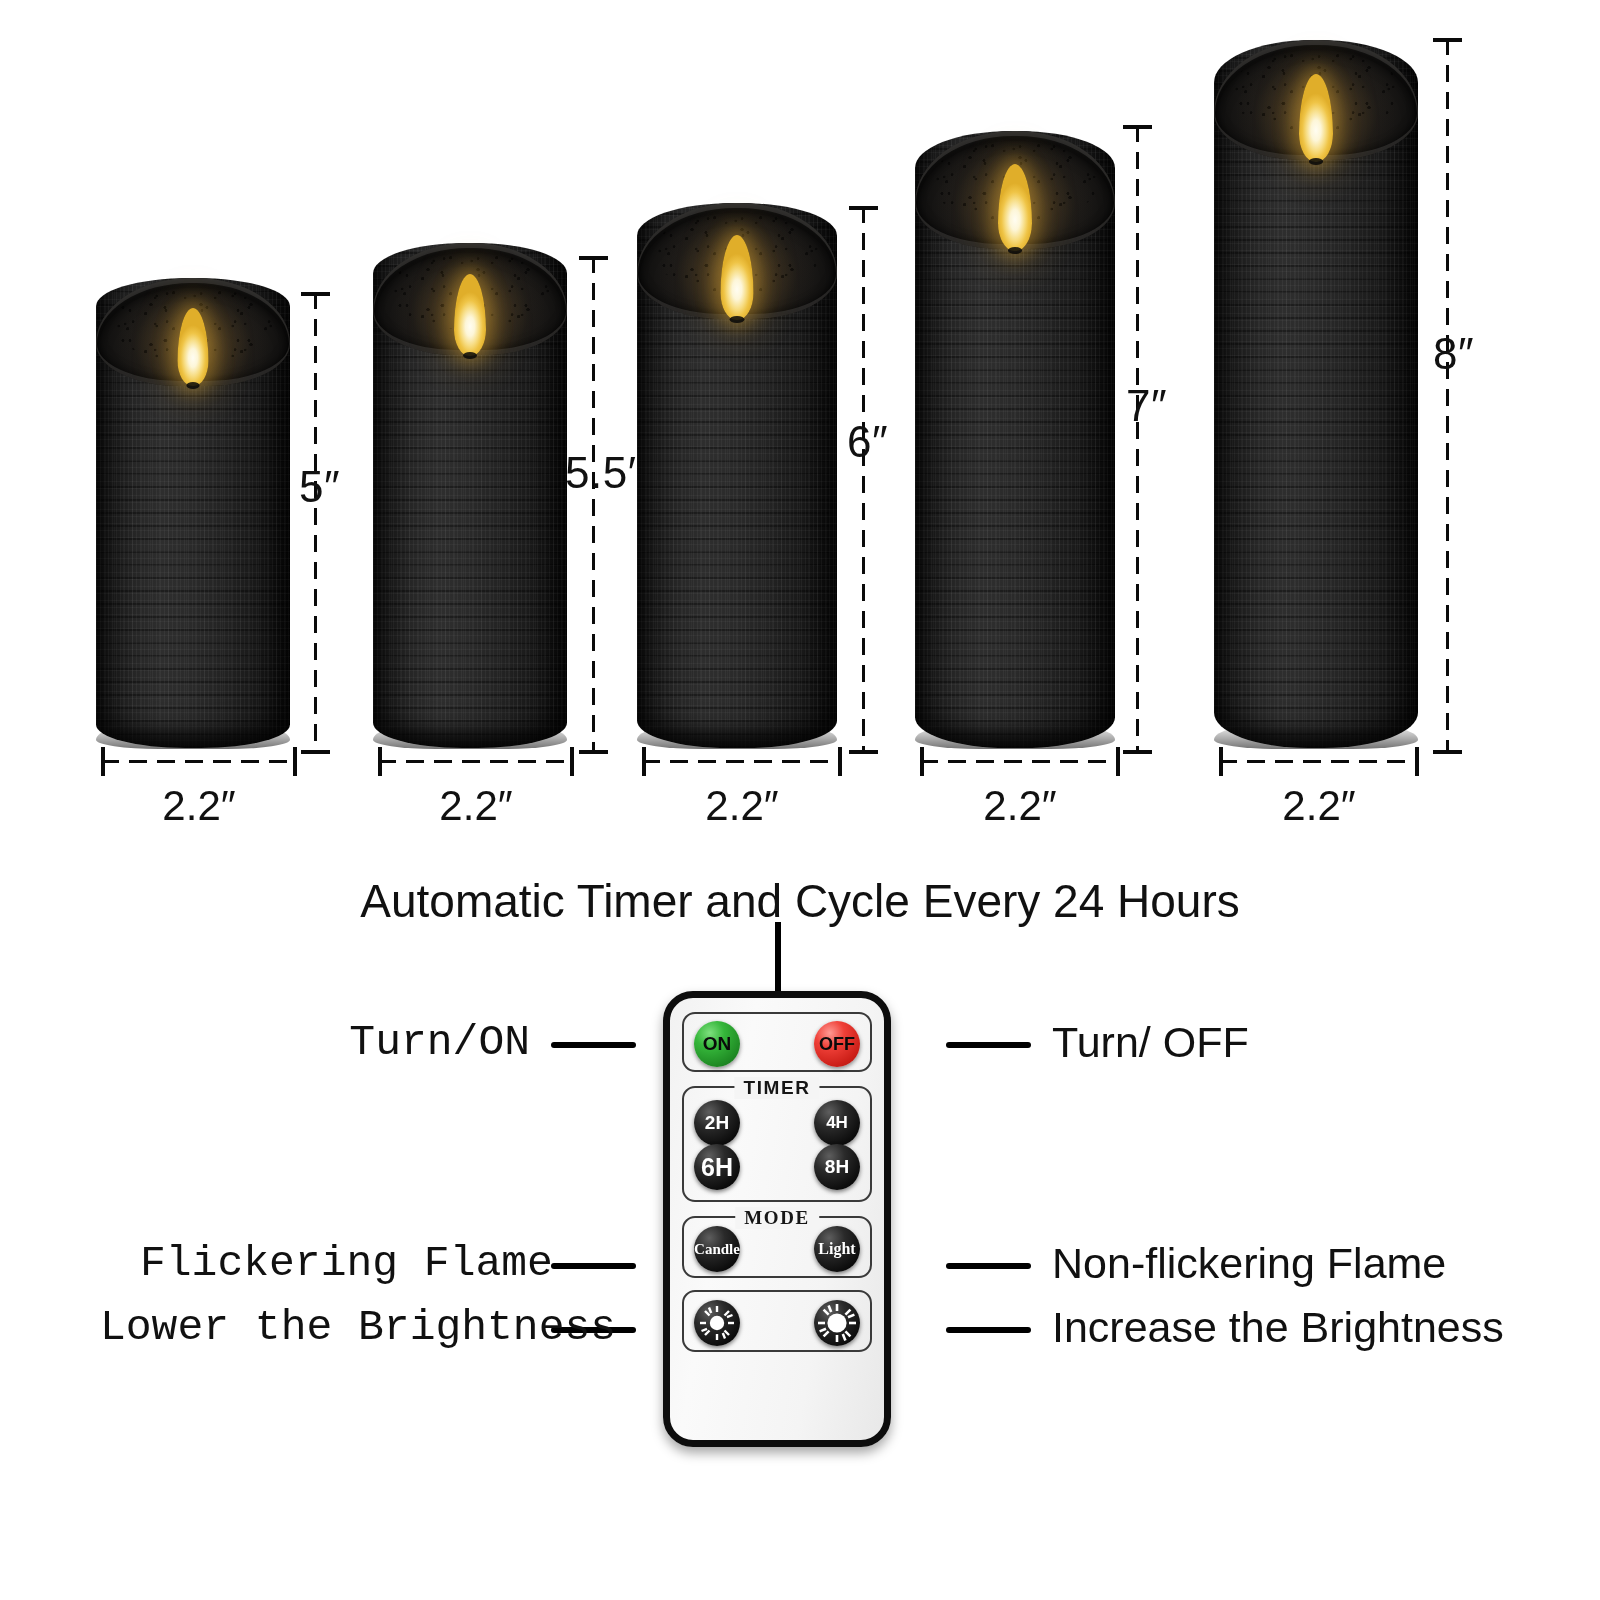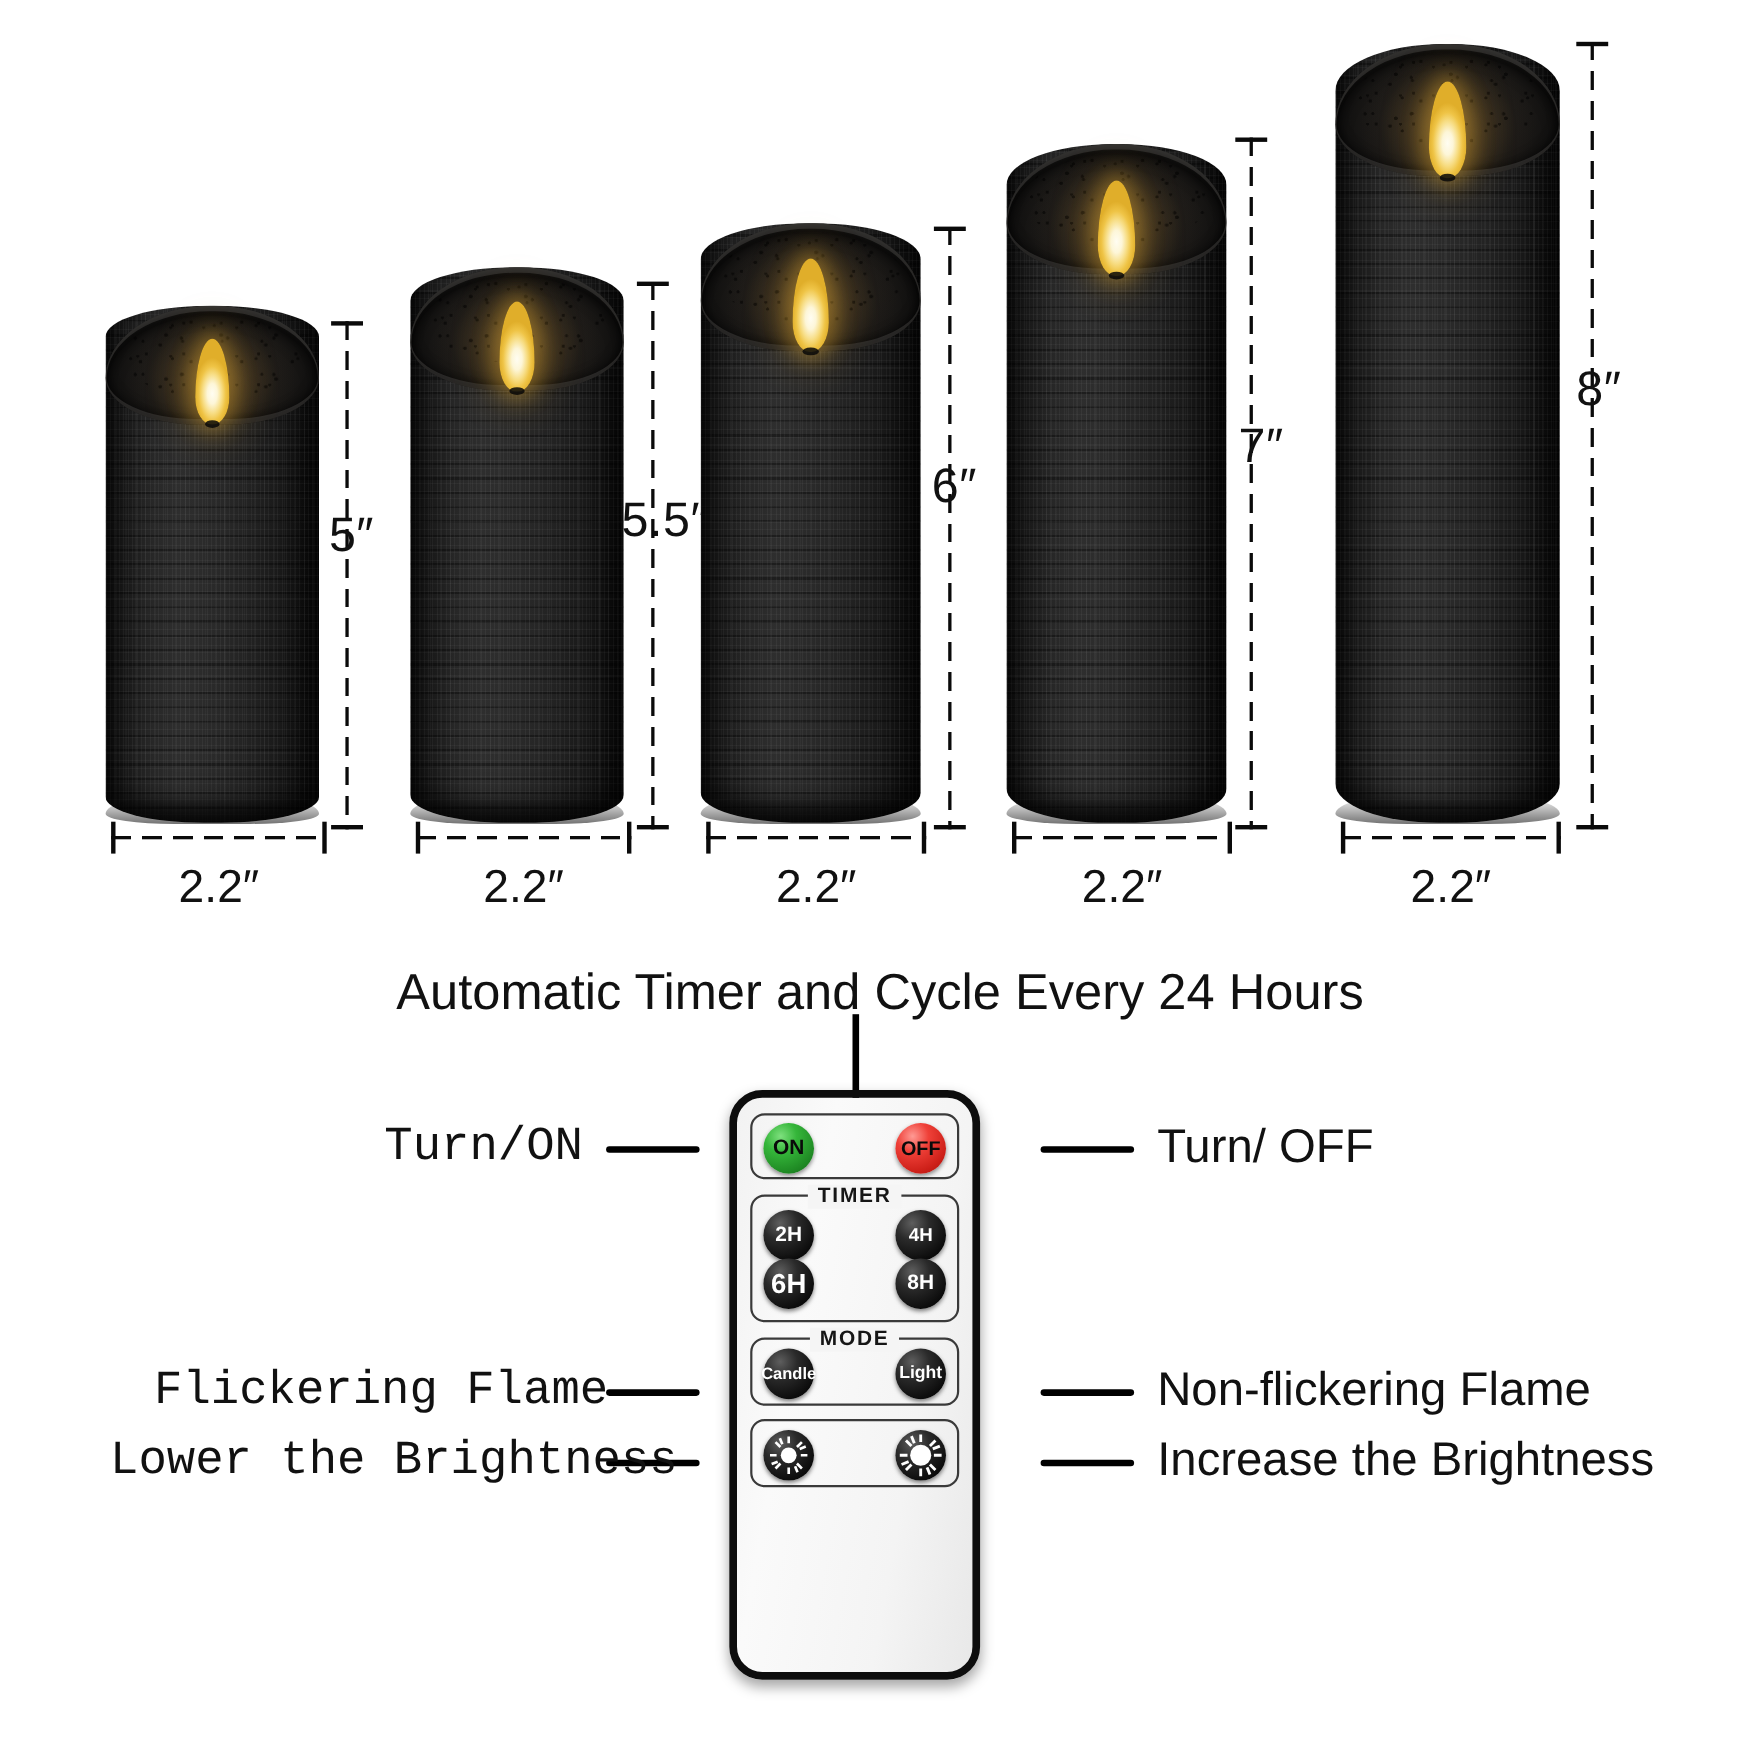--- a/index.html
+++ b/index.html
@@ -352,21 +352,21 @@
   <div class="line"></div>
   <div class="cap left"></div>
   <div class="cap right"></div>
 </div>
 <div class="hlabel" style="left:1219px; top:782px; width:200px;">2.2″</div>
 
 <div class="title" style="top:862px;margin-top:12px;">Automatic Timer and Cycle Every 24 Hours</div>
 
 <div class="pointer-v" style="left:775px; top:922px; height:235px;"></div>
 
-<div class="remote" style="left:663px; top:991px; width:228px; height:536px;padding-left:32px;">
+<div class="remote" style="left:663px; top:991px; width:228px; height:456px;padding-left:32px;">
 
   <div class="group" style="left:12px; top:14px; width:190px; height:60px;">
     <div class="btn btn-green" style="left:10px; top:7px; width:46px; height:46px; font-size:19px;">
       <span>ON</span>
     </div>
     <div class="btn btn-red" style="right:10px; top:7px; width:46px; height:46px; font-size:18px;">
       <span>OFF</span>
     </div>
   </div>
 
@@ -379,21 +379,21 @@
       <span>4H</span>
     </div>
     <div class="btn btn-dark" style="left:10px; bottom:10px; width:46px; height:46px; font-size:25px;">
       <span>6H</span>
     </div>
     <div class="btn btn-dark" style="right:10px; bottom:10px; width:46px; height:46px; font-size:19px;">
       <span>8H</span>
     </div>
   </div>
 
-  <div class="group" style="left:12px; top:218px; width:190px; height:62px;">
+  <div class="group" style="left:12px; top:218px; width:190px; height:62px;font-family:Liberation Serif, serif;">
     <div class="group-label" style="top:-11px;">MODE</div>
     <div class="btn btn-dark" style="left:10px; top:8px; width:46px; height:46px; font-size:15px;">
       <span>Candle</span>
     </div>
     <div class="btn btn-dark" style="right:10px; top:8px; width:46px; height:46px; font-size:16px;align-items:center;">
       <span>Light</span>
     </div>
   </div>
 
   <div class="group" style="left:12px; top:292px; width:190px; height:62px;">

